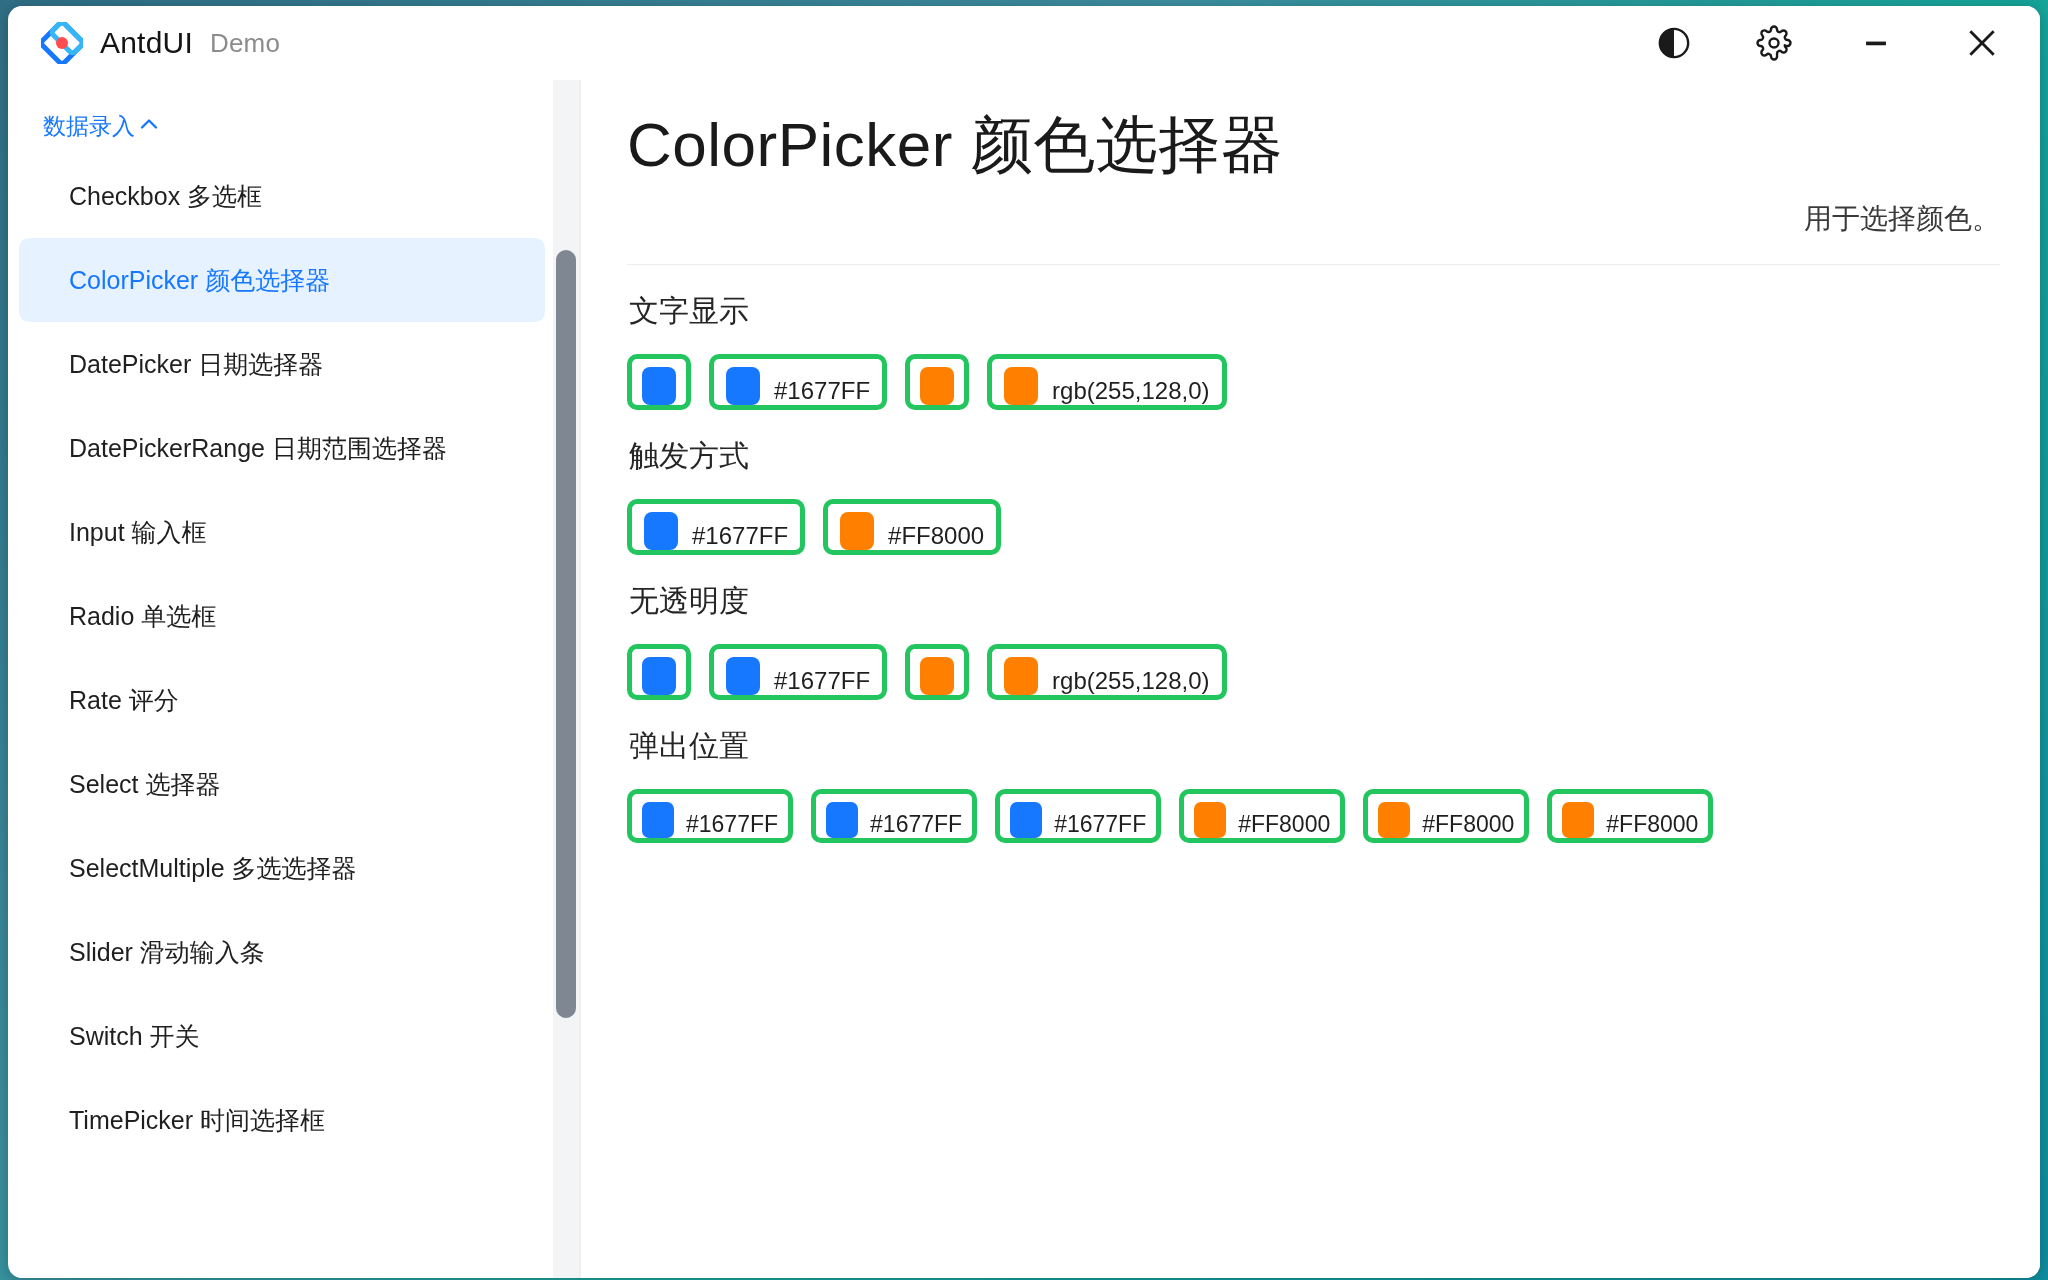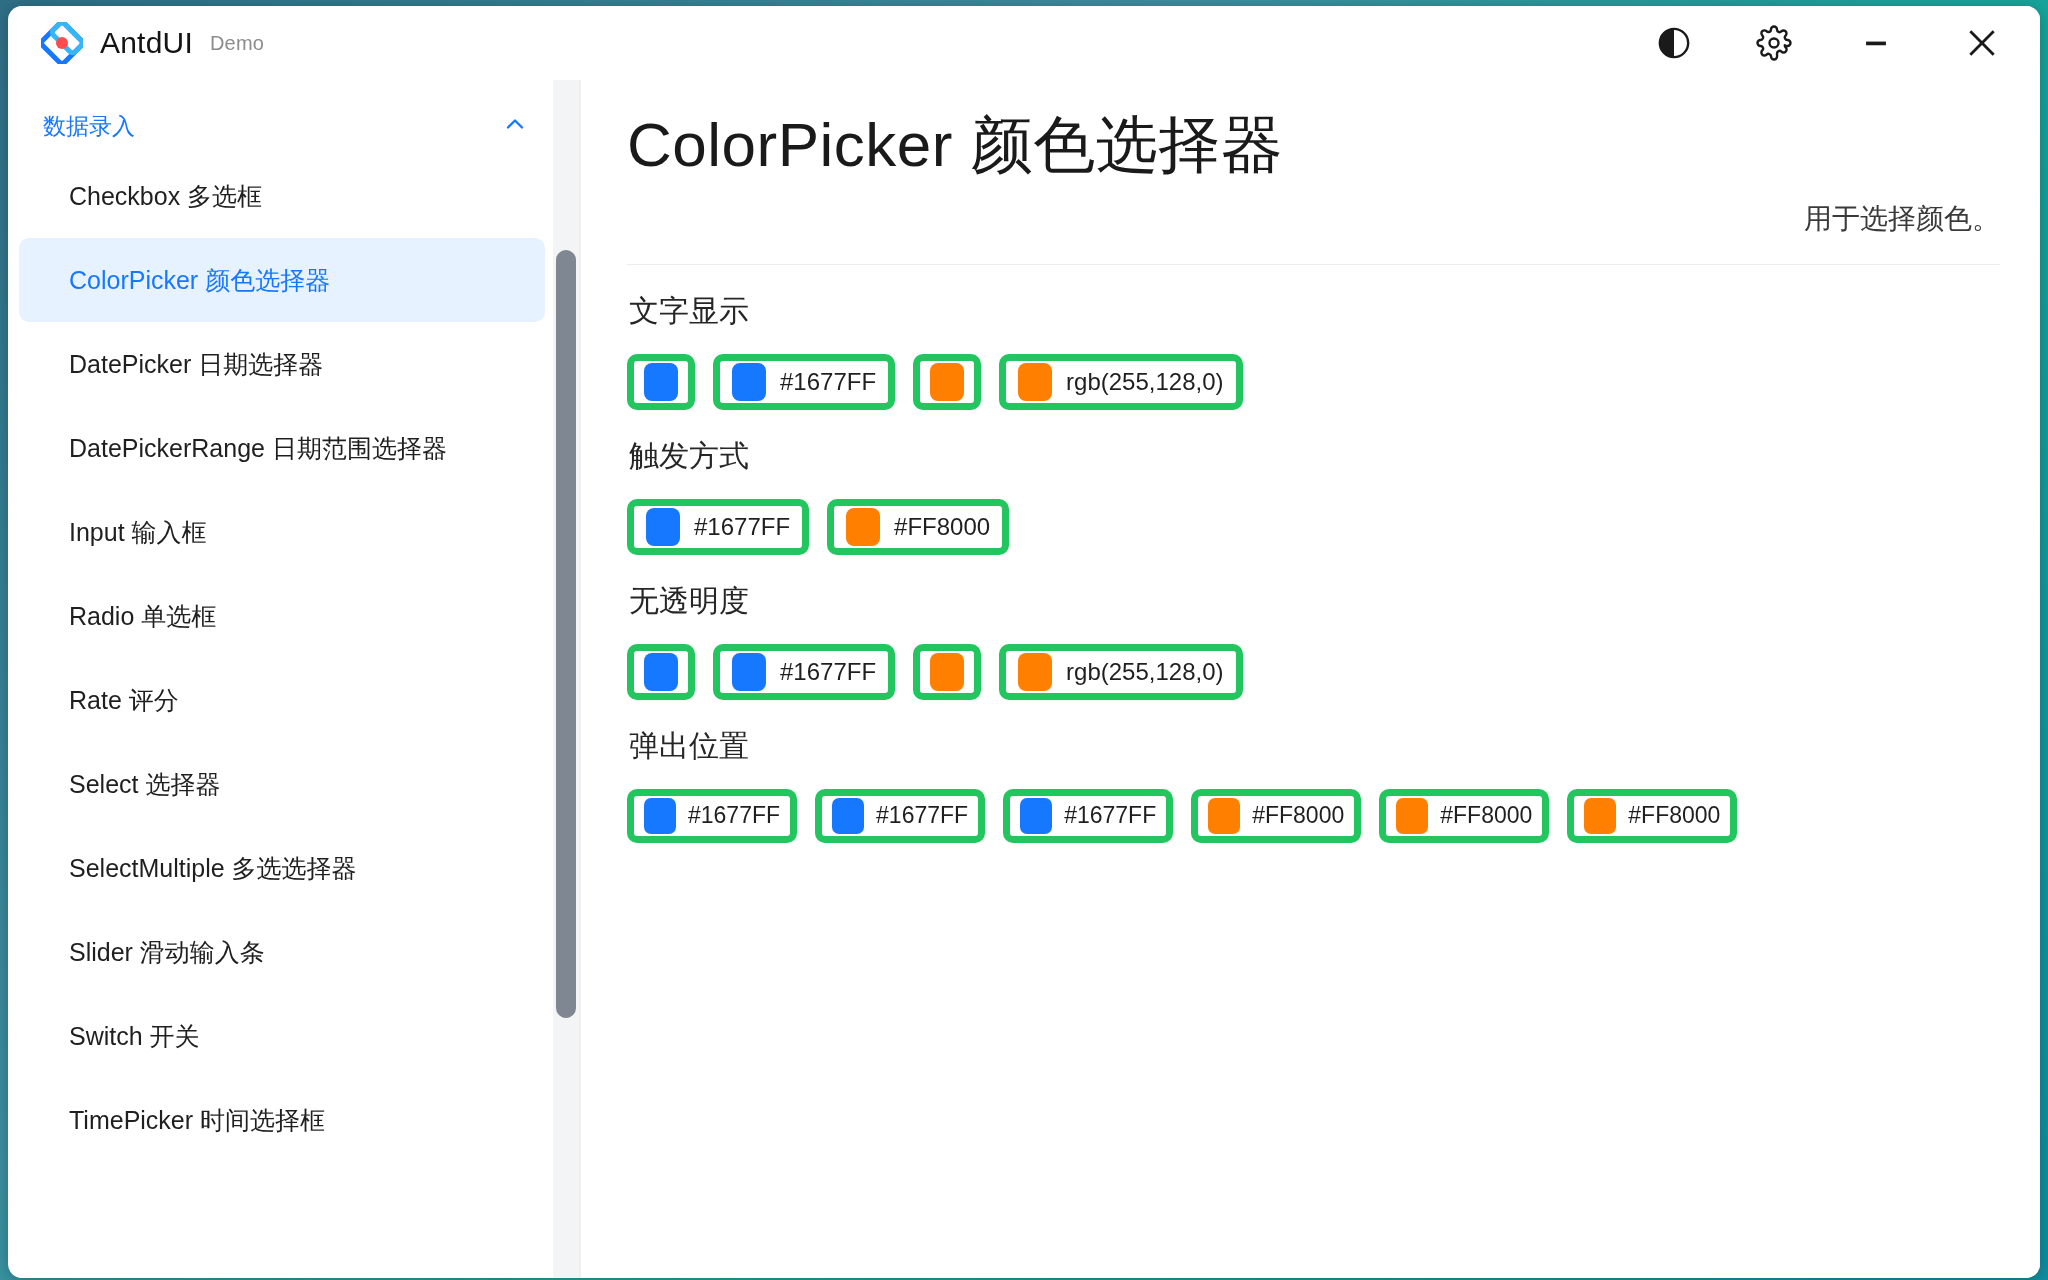--- a/index.html
+++ b/index.html
@@ -37,21 +37,21 @@
     position: relative;
   }
   .brand { display: flex; align-items: center; gap: 17px; }
   .logo { width: 42px; height: 42px; display: block; }
   .brand-name {
     font-size: 30px;
     color: #141414;
     letter-spacing: 0.2px;
   }
   .brand-sub {
-    font-size: 20px;
+    font-size: 26px;
     color: #8c8c8c;
     letter-spacing: 0.2px;
   }
   .win-controls {
     position: absolute;
     right: 0; top: 0;
     height: 74px;
     display: flex;
     align-items: center;
   }
@@ -77,21 +77,20 @@
     overflow: hidden;
   }
   .sidebar-inner {
     position: absolute;
     inset: 0 26px 0 0;
     padding-top: 18px;
   }
   .group-head {
     display: flex;
     align-items: center;
-    justify-content: space-between;
     padding: 0 24px 0 24px;
     height: 56px;
     cursor: pointer;
   }
   .group-title {
     color: #1677ff;
     font-size: 23px;
   }
   .chev { color: #1677ff; display: block; }
   .nav-item {
@@ -168,23 +167,23 @@
   .row {
     display: flex;
     align-items: center;
     gap: 18px;
     flex-wrap: nowrap;
   }
 
   
   .cp {
     display: inline-flex;
-    align-items: center;
+    align-items: flex-end;
     height: 56px;
-    border: 7px solid #22c55e;
+    border: 5px solid #22c55e;
     border-radius: 10px;
     background: #ffffff;
     padding: 0 12px;
     cursor: pointer;
     box-shadow: 0 1px 2px rgba(0,0,0,0.02);
   }
   .cp.compact { padding: 0 10px; }
   .cp .swatch {
     width: 34px; height: 38px;
     border-radius: 8px;

